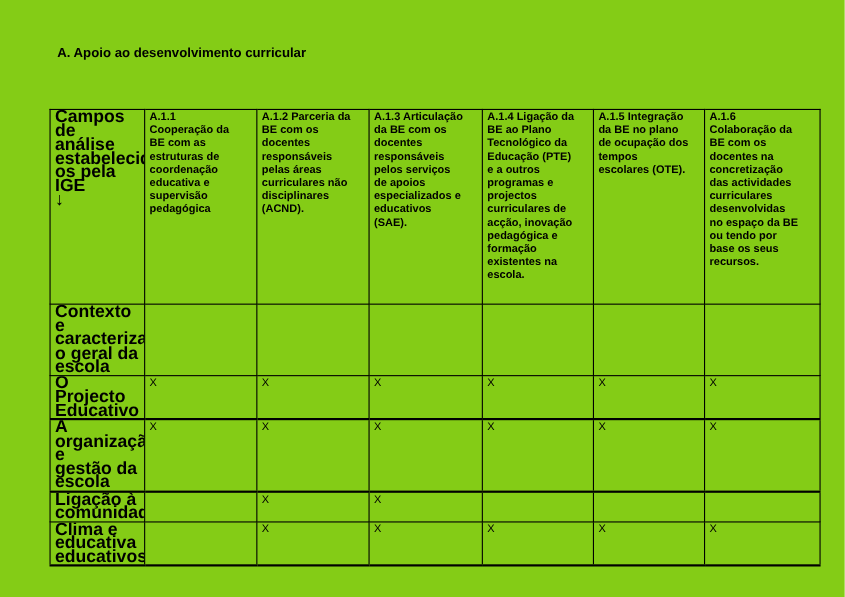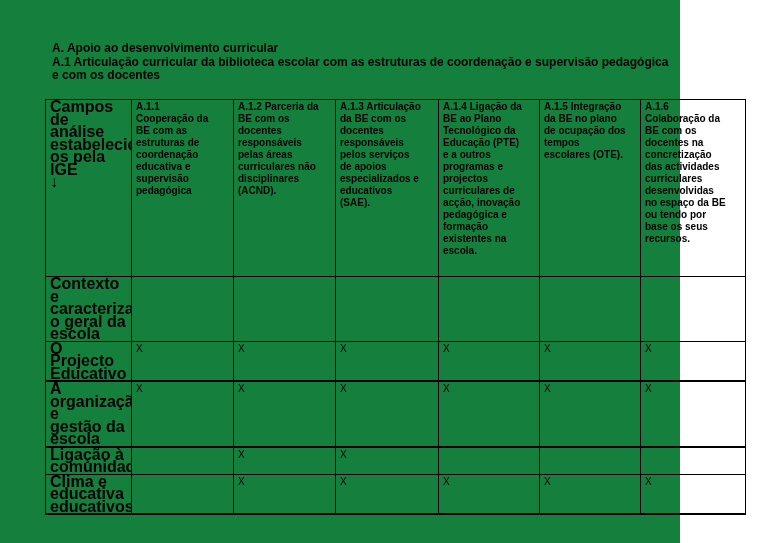--- a/index.html
+++ b/index.html
@@ -7,23 +7,23 @@
     padding: 0;
     background: #ffffff;
     width: 768px;
     height: 543px;
     overflow: hidden;
     font-family: "Liberation Sans", sans-serif;
     color: #000000;
   }
   .slide {
     position: relative;
-    width: 680px;
+    width: 768px;
     height: 543px;
-    background: #15803d;
+    background: #84cc16;
   }
   .title-block {
     position: absolute;
     top: 42px;
     left: 52px;
     width: 700px;
   }
   .title-line1, .title-line2 {
     margin: 0;
     font-size: 12px;
@@ -84,22 +84,20 @@
     line-height: 12px;
   }
 </style>
 </head>
 <body>
 
 <div class="slide">
 
   <div class="title-block">
     <p class="title-line1">A. Apoio ao desenvolvimento curricular</p>
-    <p class="title-line2">A.1 Articulação curricular da biblioteca escolar com as estruturas de coordenação e supervisão pedagógica
-e com os docentes</p>
   </div>
 
   <table class="criteria">
     <colgroup>
       <col class="c0">
         <col class="c1">
         <col class="c2">
         <col class="c3">
         <col class="c4">
         <col class="c5">

